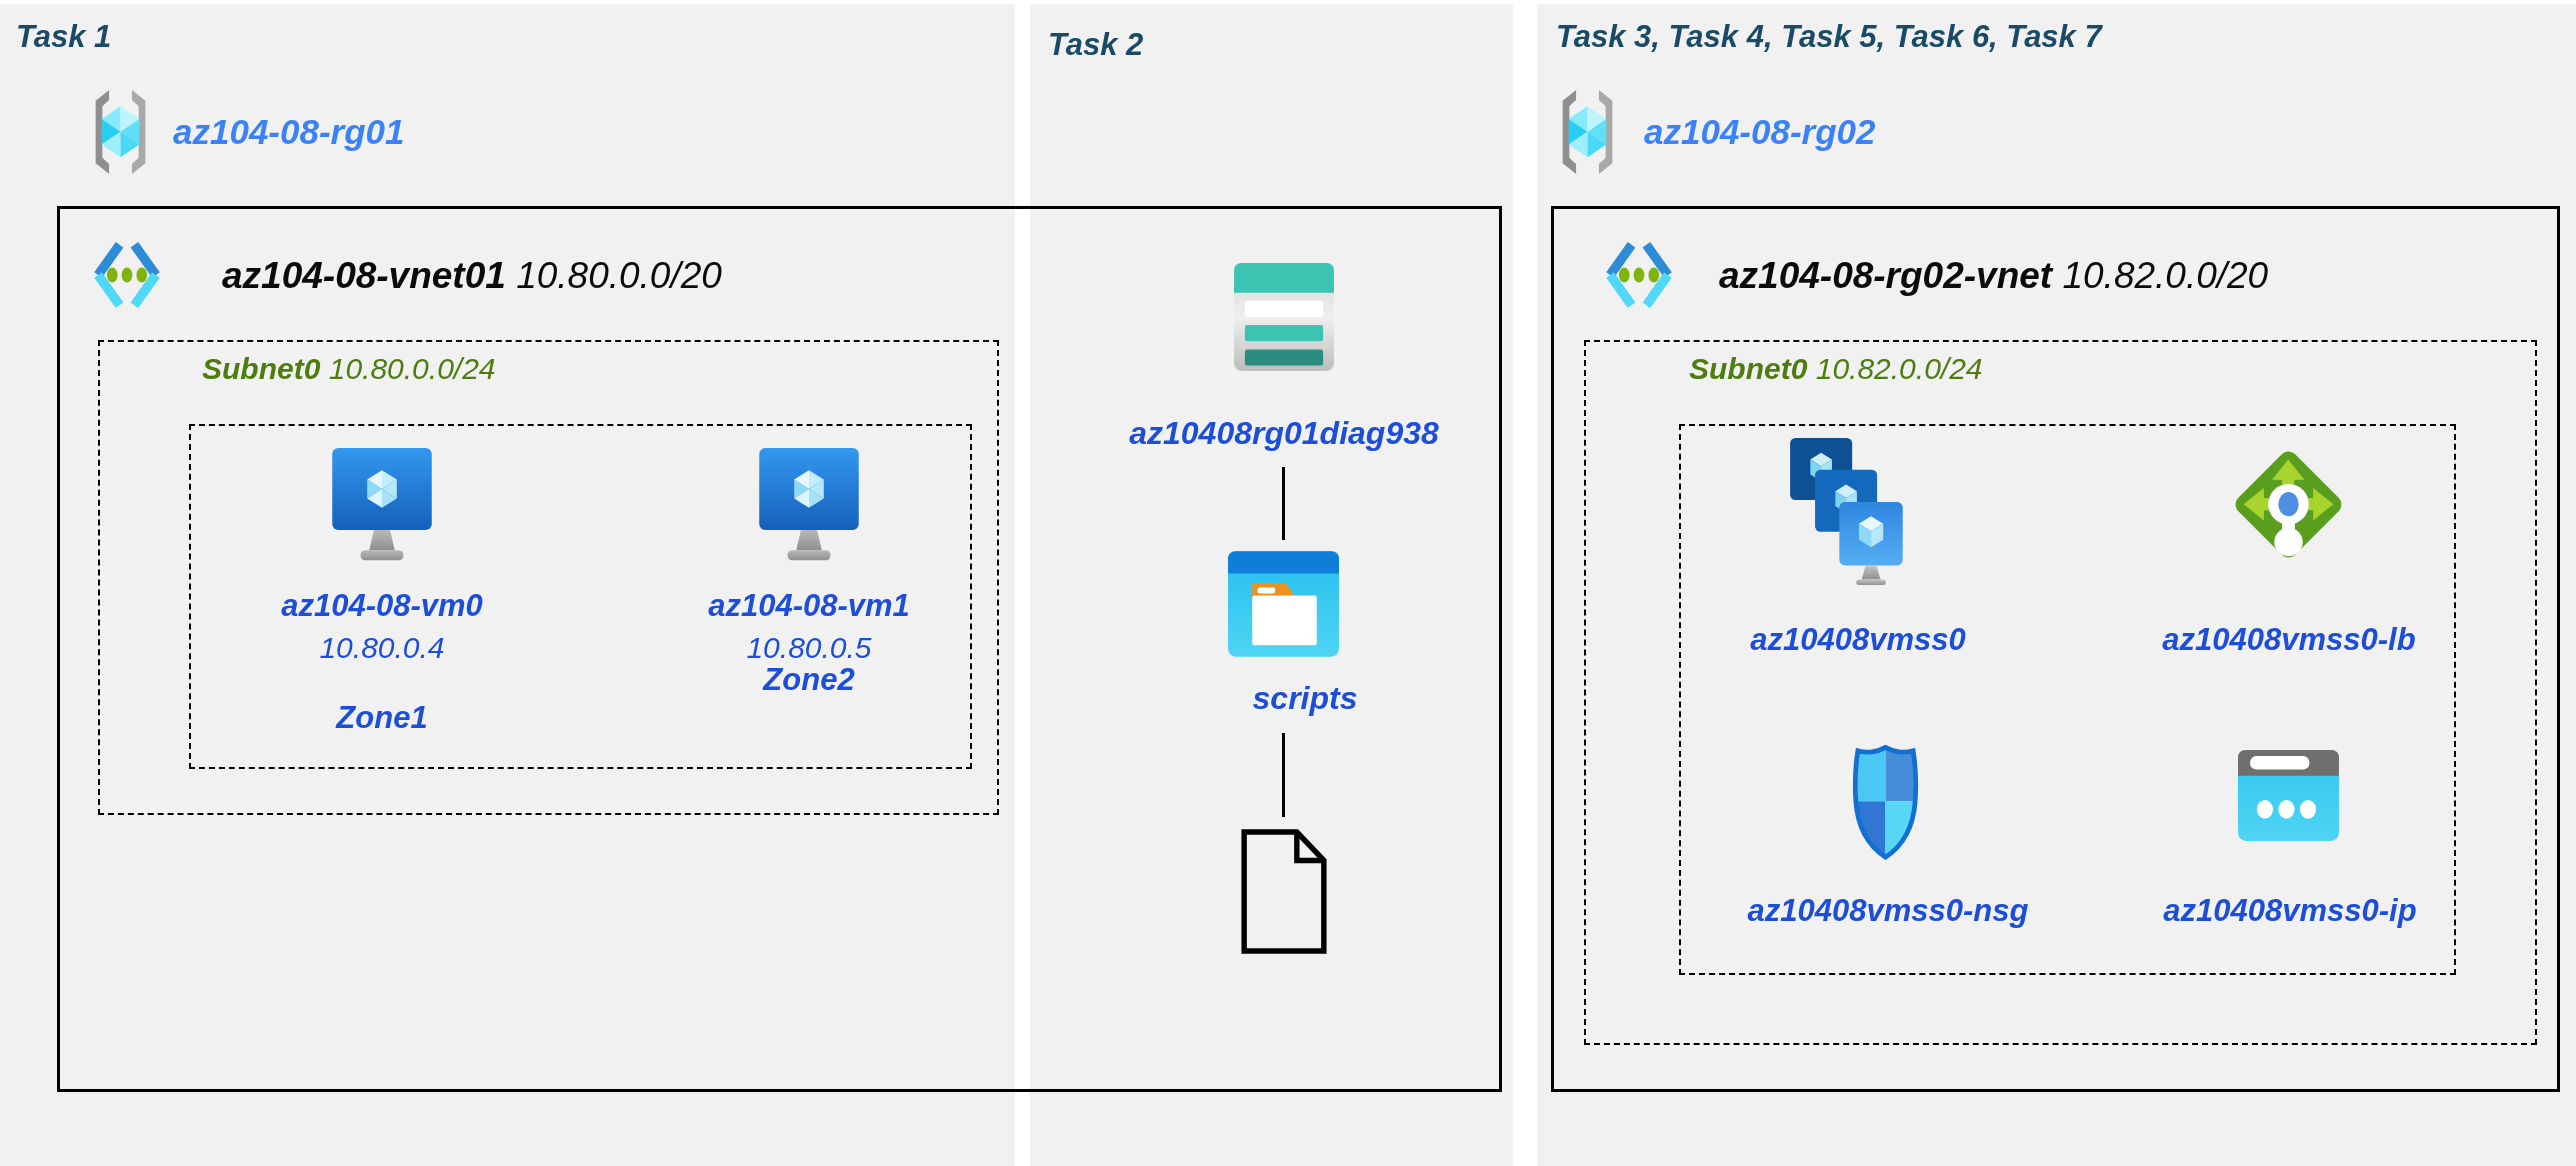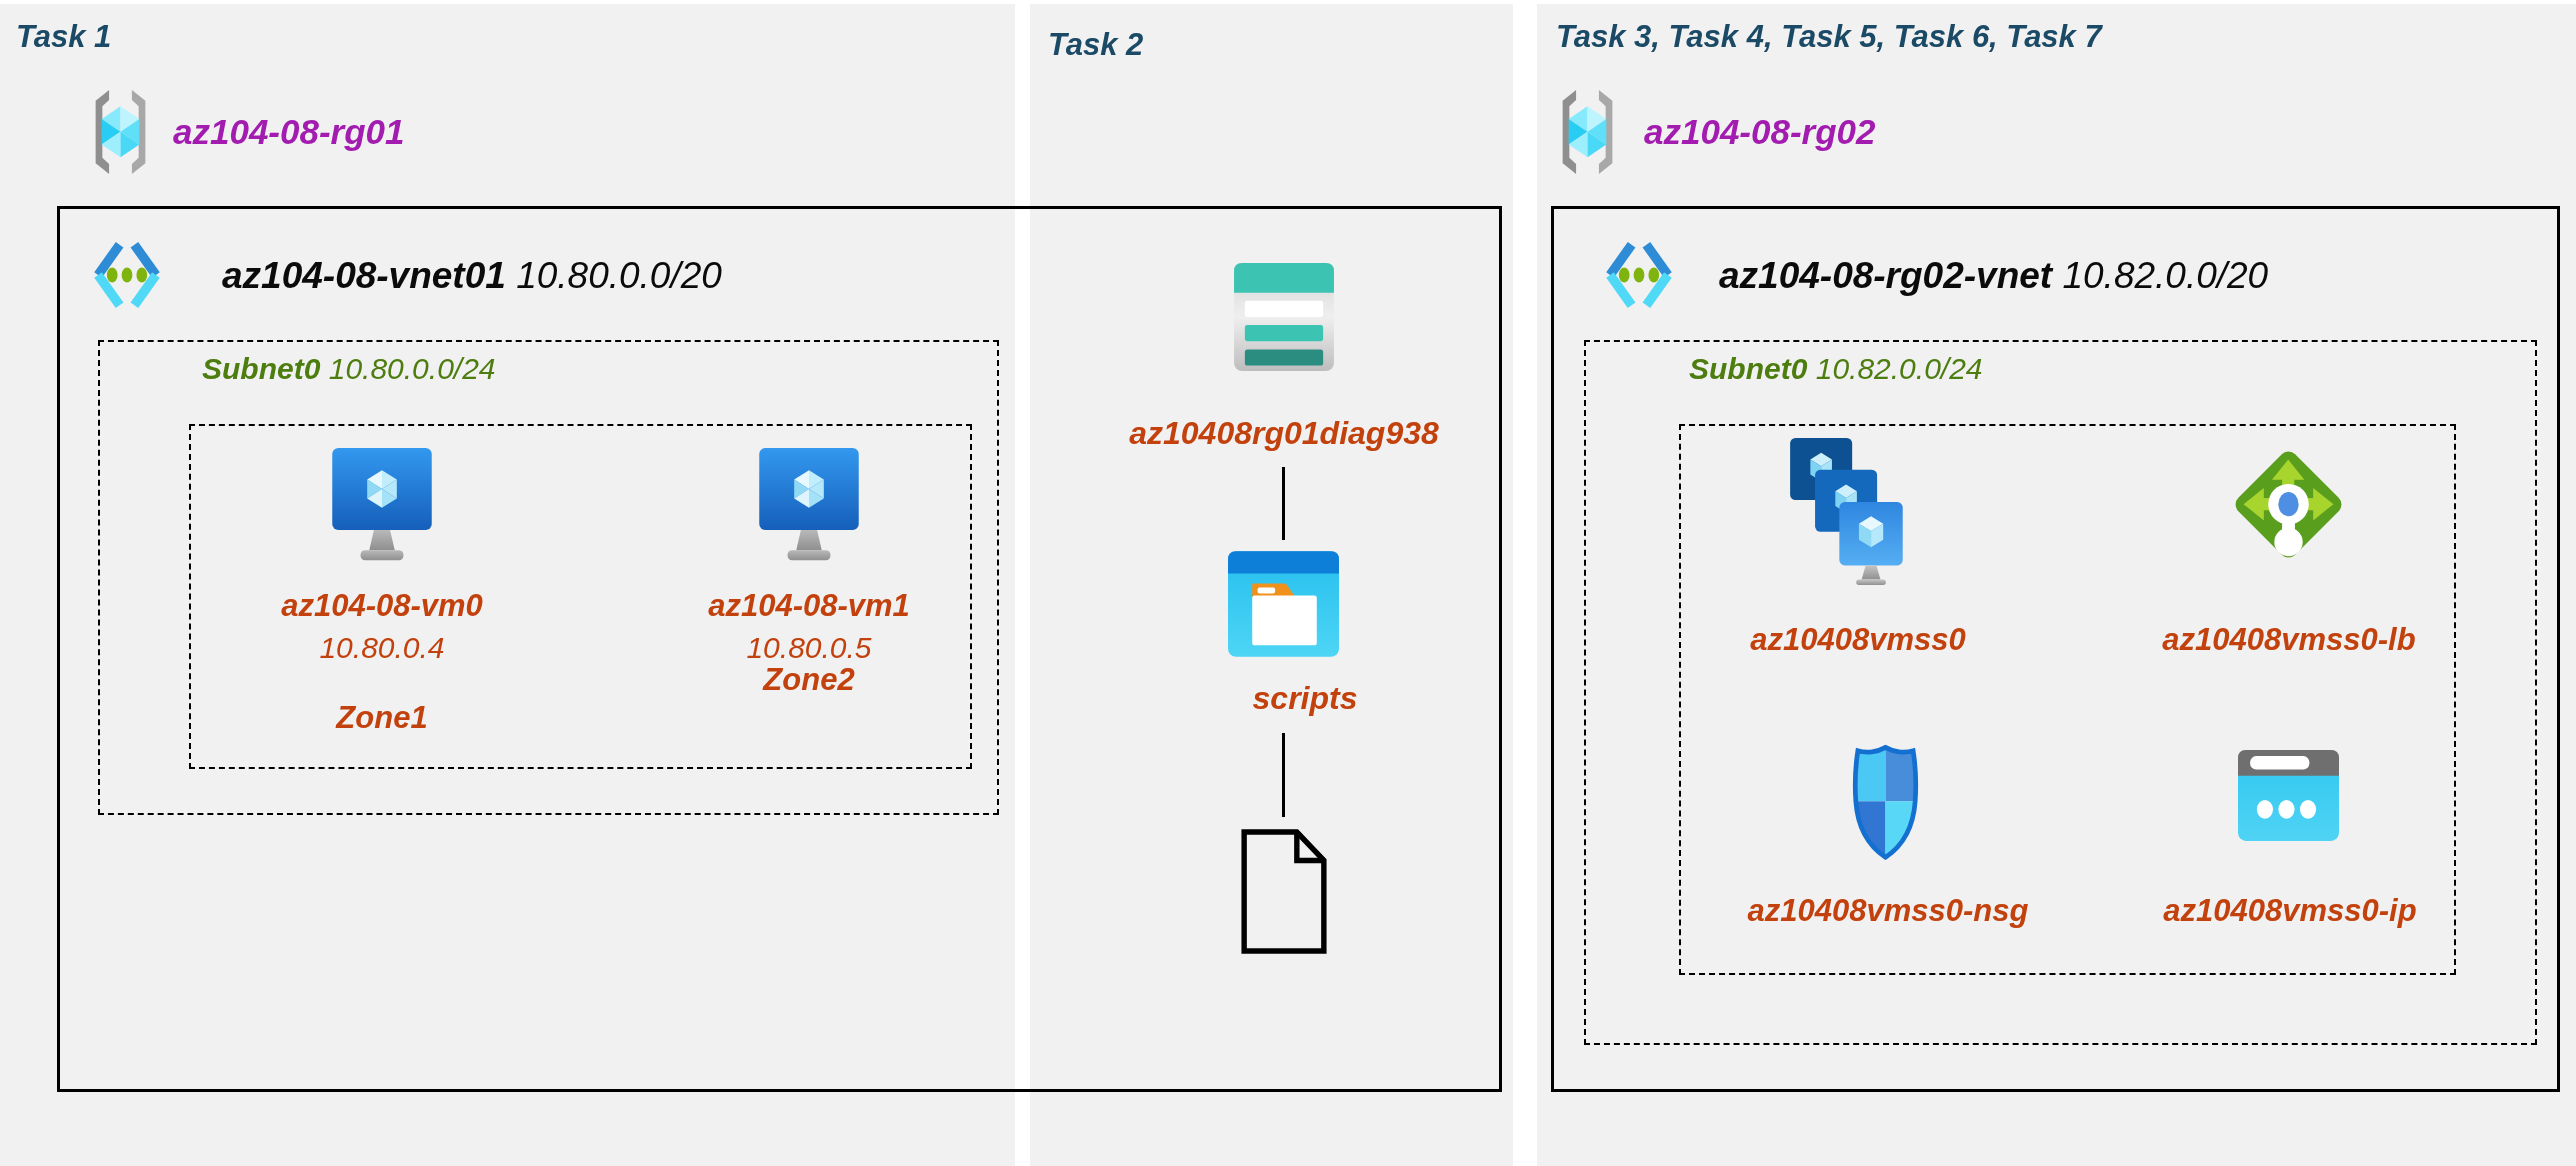--- a/index.html
+++ b/index.html
@@ -5,22 +5,22 @@
   html,body{margin:0;padding:0;background:#ffffff;}
   .stage{
     position:relative;width:2576px;height:1166px;background:#ffffff;overflow:hidden;
     font-family:"Liberation Sans", sans-serif;color:#111;font-style:italic;
   }
   .panel{position:absolute;background:#f1f1f2;top:4px;height:1162px;}
   .task-title{position:absolute;font-weight:bold;font-size:31px;color:#1b4a66;white-space:nowrap;}
   .solidbox{position:absolute;border:3.4px solid #000;z-index:2;}
   .dashbox{position:absolute;border:2px dashed #000;z-index:2;}
   .icon{position:absolute;z-index:3;}
-  .lbl{position:absolute;z-index:3;font-weight:bold;font-size:31px;color:#c2410c;white-space:nowrap;transform:translateX(-50%);text-align:right;}
-  .rowlbl{position:absolute;z-index:3;font-weight:bold;font-size:35px;color:#a21caf;white-space:nowrap;}
+  .lbl{position:absolute;z-index:3;font-weight:bold;font-size:31px;color:#1d4ed8;white-space:nowrap;transform:translateX(-50%);text-align:right;}
+  .rowlbl{position:absolute;z-index:3;font-weight:bold;font-size:35px;color:#3b82f6;white-space:nowrap;}
   .netlbl{position:absolute;z-index:3;font-size:37px;color:#0b0b0b;white-space:nowrap;}
   .netlbl b{font-weight:bold;}
   .subnetlbl{position:absolute;z-index:3;font-size:30px;color:#4d7c0f;white-space:nowrap;}
   .subnetlbl b{font-weight:bold;}
   .connector{position:absolute;width:2.7px;background:#000;z-index:3;}
 </style>
 </head>
 <body>
 
 <div class="stage">

